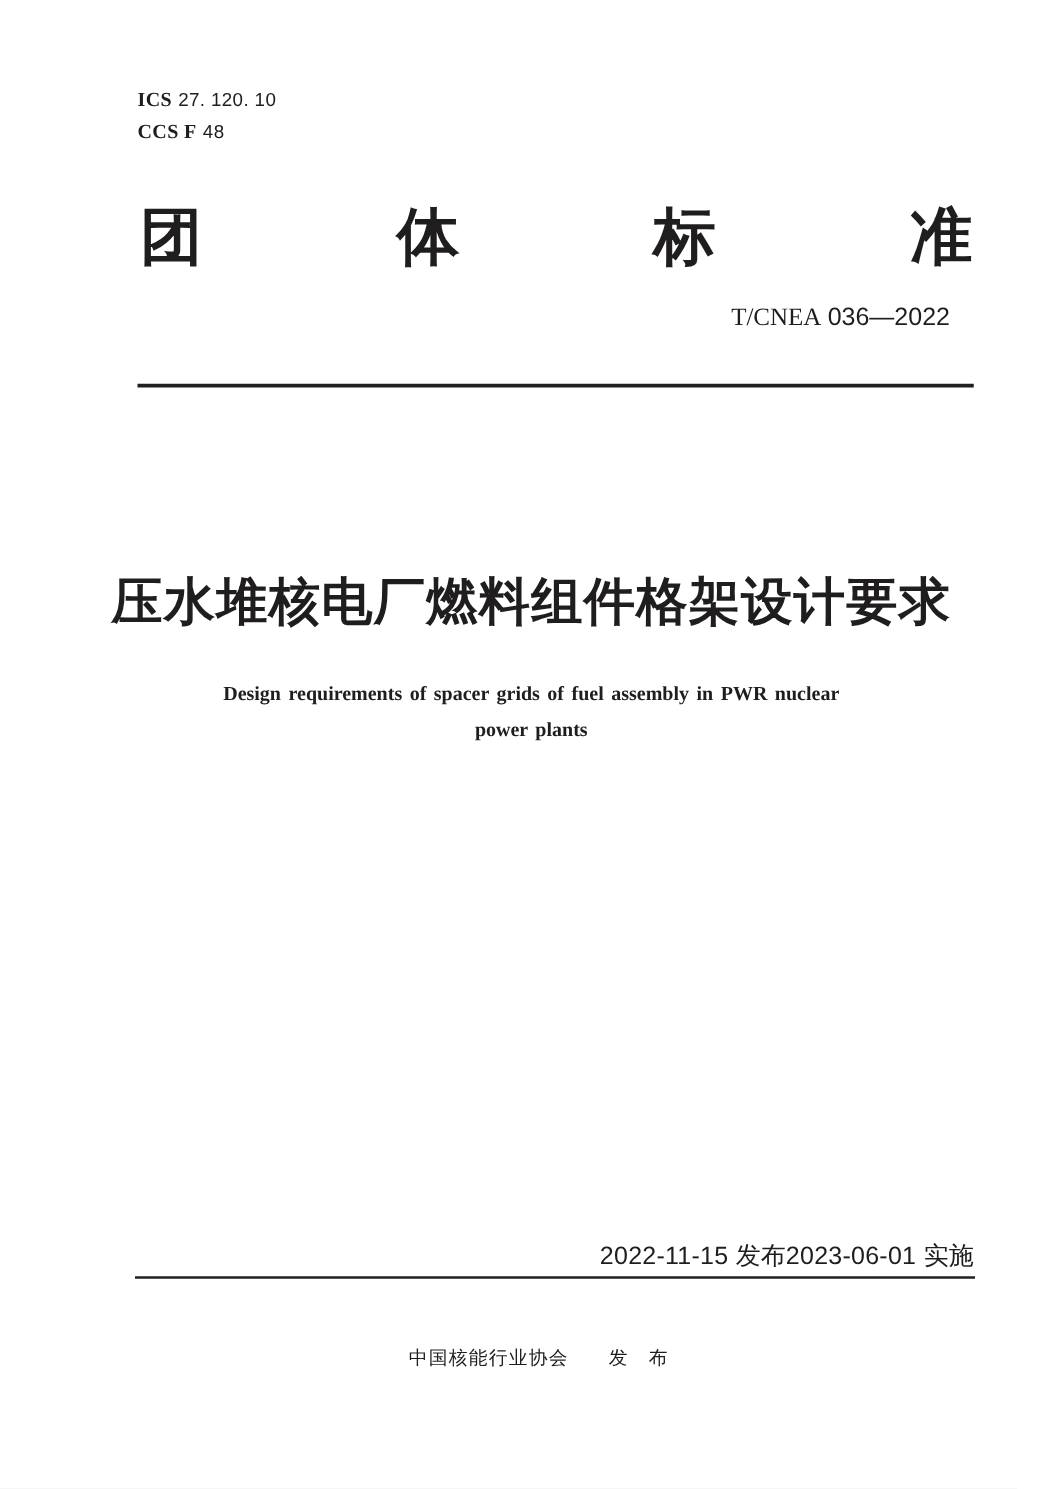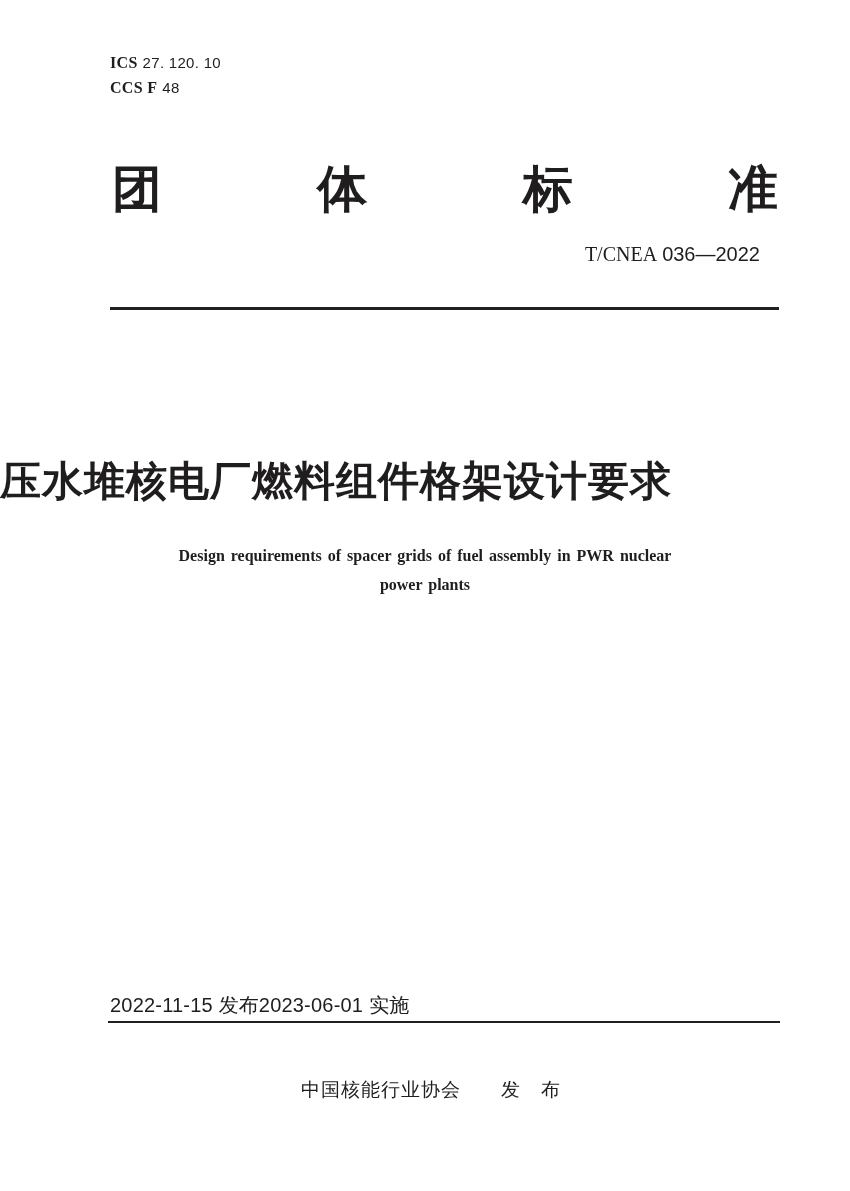--- a/index.html
+++ b/index.html
@@ -13,21 +13,21 @@
     margin: 0 auto;
     background: #ffffff;
     color: #1f1d1e;
     overflow: hidden;
   }
 
   
   .codes {
     position: absolute;
     left: 110px;
-    top: 50px;
+    top: 68px;
     font-size: 16px;
     line-height: 25px;
     letter-spacing: 0.3px;
   }
   .codes .label { font-family: "Liberation Serif", "DejaVu Serif", serif; font-weight: bold; }
   .codes .value { font-family: "Liberation Sans", "DejaVu Sans", sans-serif; font-size: 15px; margin-left: 5px; }
 
   
   .doc-type {
     position: absolute;
@@ -67,20 +67,21 @@
     height: 3px;
     background: #231f20;
   }
 
   
   .title-zh {
     position: absolute;
     left: 0;
     right: 0;
     top: 456px;
+    text-align: center;
     font-size: 41px;
     font-weight: bold;
     letter-spacing: 1px;
     line-height: 50px;
   }
 
   
   .title-en {
     position: absolute;
     left: 105px;
@@ -94,21 +95,21 @@
     word-spacing: 2px;
   }
 
   
   .dates {
     position: absolute;
     left: 110px;
     top: 993px;
     width: 669px;
     display: flex;
-    justify-content: flex-start;
+    justify-content: flex-end;
     font-size: 20px;
     line-height: 24px;
   }
   .dates .date { letter-spacing: 0.2px; }
   .dates .date-label { margin-left: 6px; }
 
   .rule-bottom {
     position: absolute;
     left: 108px;
     top: 1021px;
@@ -116,21 +117,21 @@
     height: 2px;
     background: #231f20;
   }
 
   .publisher {
     position: absolute;
     left: 12px;
     right: 0;
     top: 1077px;
     text-align: center;
-    font-size: 19px;
+    font-size: 15px;
     white-space: pre;
     letter-spacing: 1px;
   }
 </style>
 </head>
 <body>
 
 <div class="page">
 
   <div class="codes">

